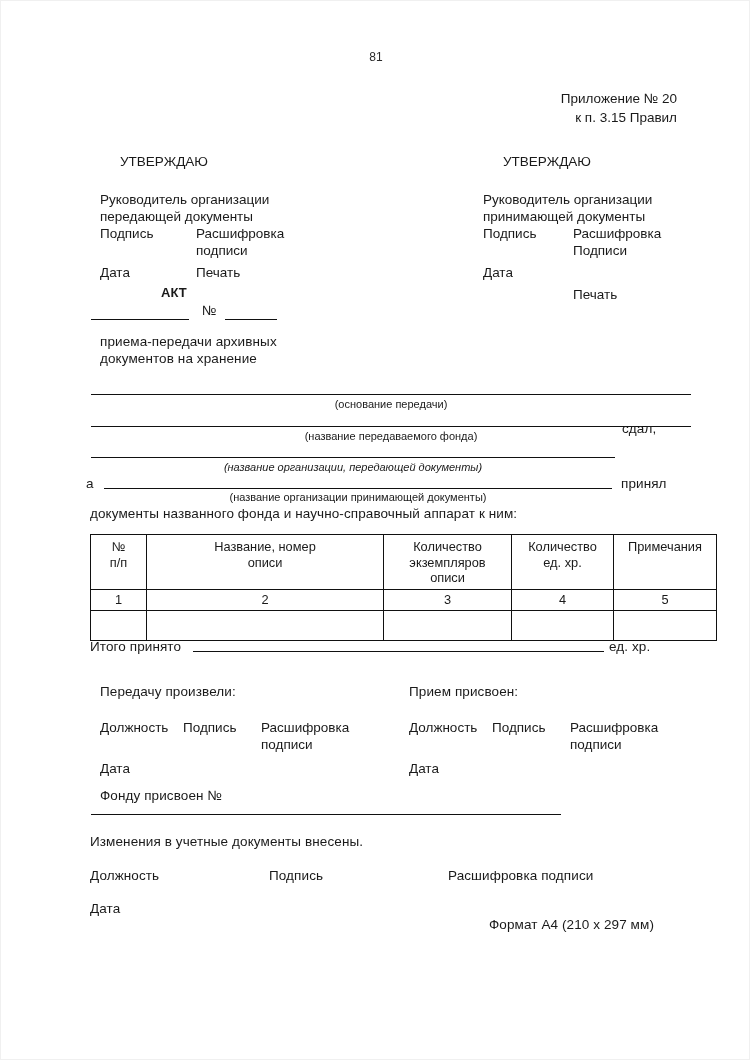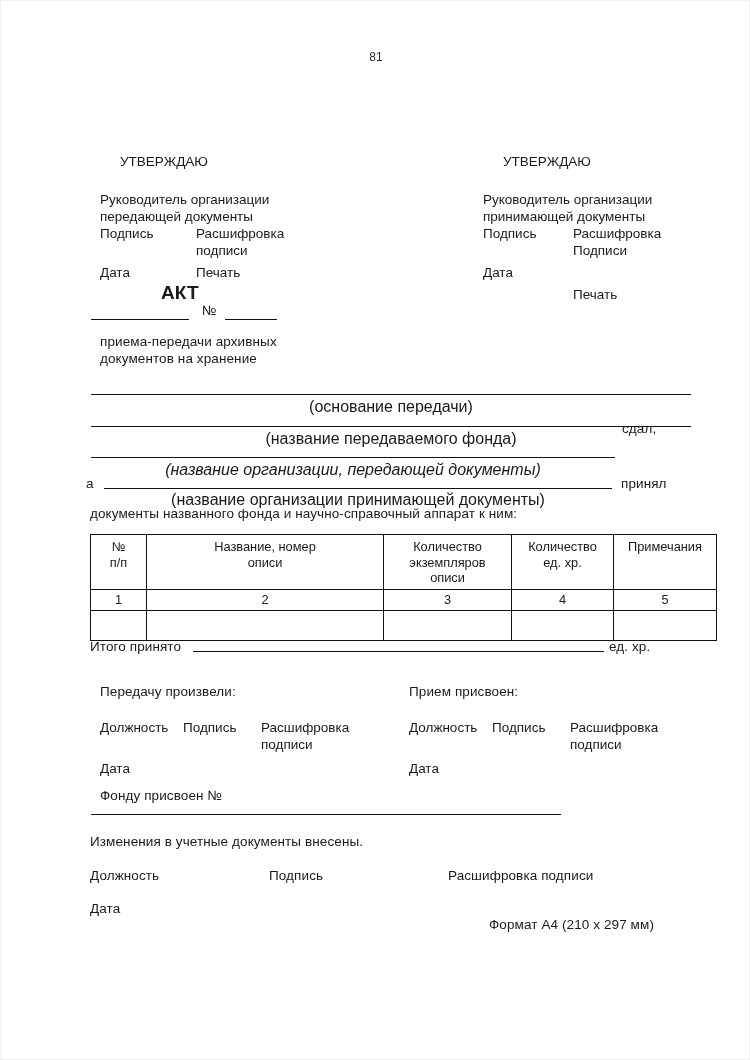--- a/index.html
+++ b/index.html
@@ -54,21 +54,21 @@
   
   .rule {
     position: absolute;
     height: 0;
     border-top: 1.6px solid #111;
   }
 
   
   .caption {
     position: absolute;
-    font-size: 16px;
+    font-size: 11px;
     text-align: center;
     white-space: pre;
   }
 
   
   #doc-table {
     position: absolute;
     left: 89px;
     top: 533px;
     width: 601px;
@@ -100,20 +100,24 @@
 
   .hdr-cell-pad { padding-top: 5px; }
 </style>
 </head>
 <body>
 
 <div id="page">
 
   <div class="abs txt" id="page-number">81</div>
 
+  <div class="abs" id="appendix-block">
+    <div>Приложение № 20</div>
+    <div>к п. 3.15 Правил</div>
+  </div>
 
   <div class="abs approve-col" style="left:99px; top:152px;">
     <div class="appr-head">УТВЕРЖДАЮ</div>
     <div>Руководитель организации</div>
     <div>передающей документы</div>
     <div>
       <span class="tabcell" style="width:96px;">Подпись</span><span class="tabcell">Расшифровка</span>
     </div>
     <div>
       <span class="tabcell" style="width:96px;">&nbsp;</span><span class="tabcell">подписи</span>
@@ -134,21 +138,21 @@
       <span class="tabcell" style="width:90px;">&nbsp;</span><span class="tabcell">Подписи</span>
     </div>
     <div style="margin-top:5px;">
       <span class="tabcell" style="width:90px;">Дата</span>
     </div>
     <div style="margin-top:5px;">
       <span class="tabcell" style="width:90px;">&nbsp;</span><span class="tabcell">Печать</span>
     </div>
   </div>
 
-  <div class="abs txt bold" style="left:160px; top:283px; font-size:19px;text-align:right;">АКТ</div>
+  <div class="abs txt bold" style="left:160px; top:283px; font-size:13px;text-align:right;">АКТ</div>
 
   <div class="abs txt" style="left:201px; top:301px;">№</div>
   <div class="rule" style="left:90px; top:318px; width:98px;"></div>
   <div class="rule" style="left:224px; top:318px; width:52px;"></div>
 
   <div class="abs txt" style="left:99px; top:332px;">приема-передачи архивных</div>
   <div class="abs txt" style="left:99px; top:349px;">документов на хранение</div>
 
   <div class="rule" style="left:90px; top:393px; width:600px;"></div>
   <div class="caption" style="left:90px; top:397px; width:600px;">(основание передачи)</div>

